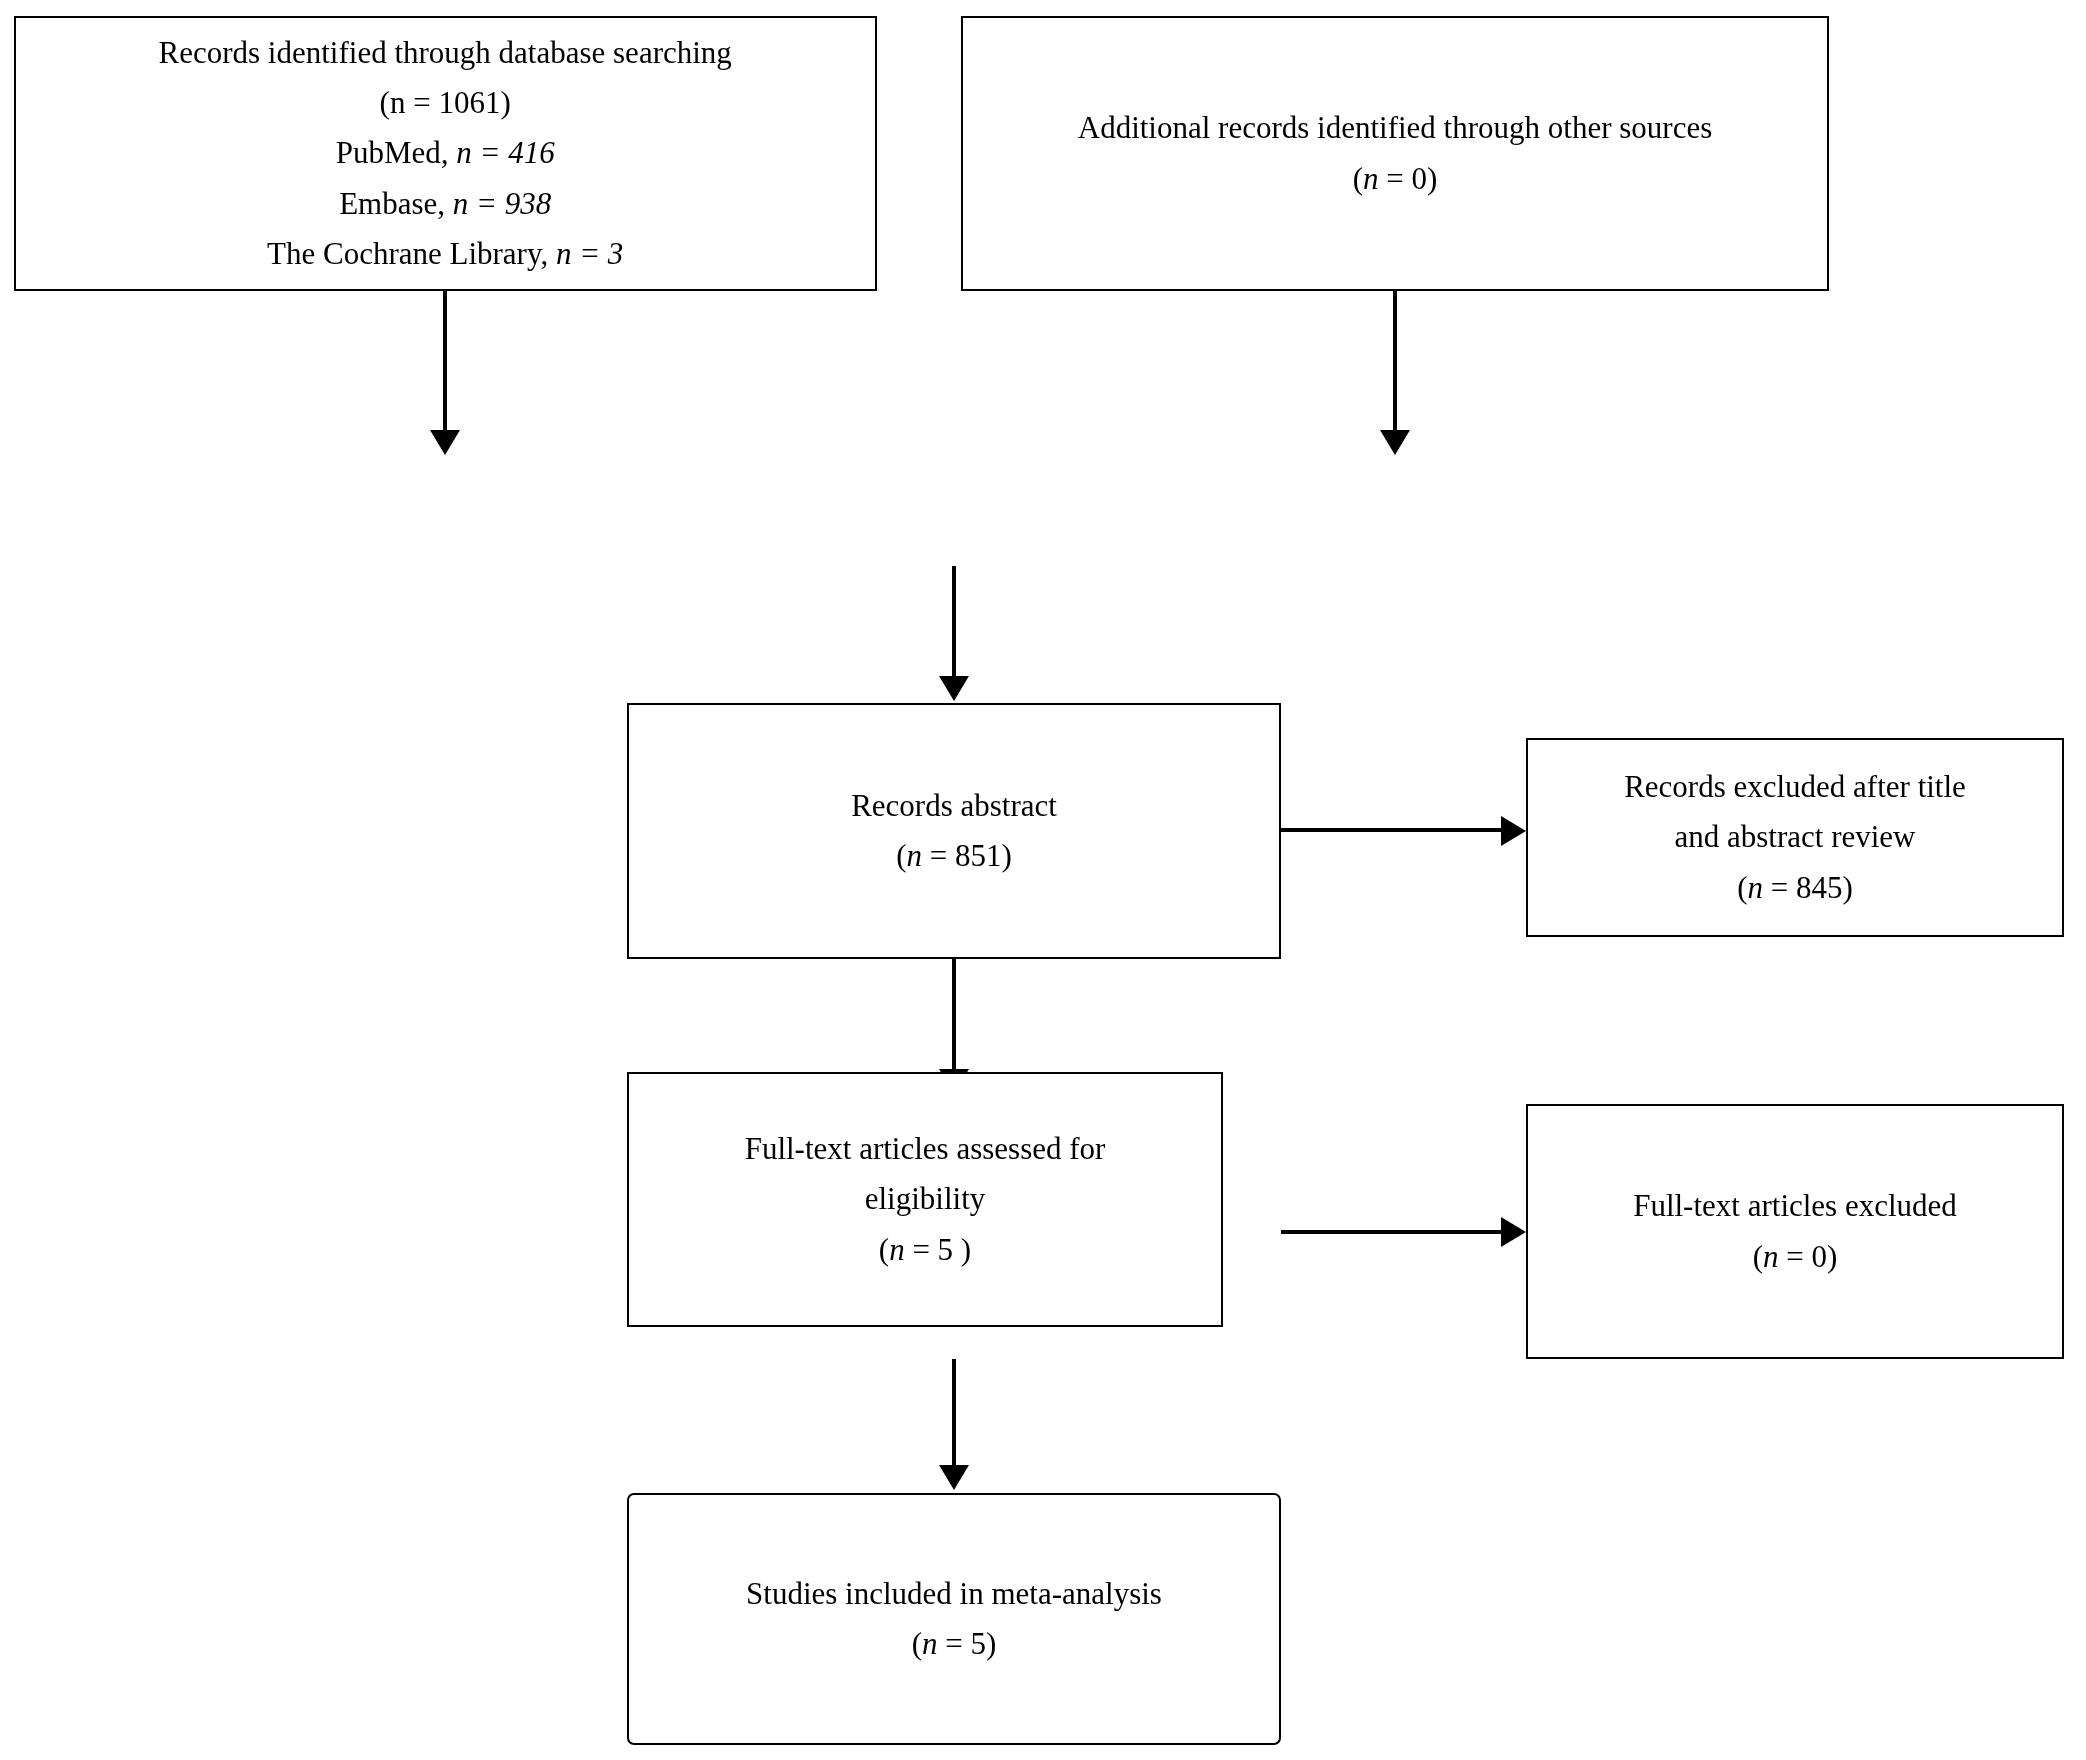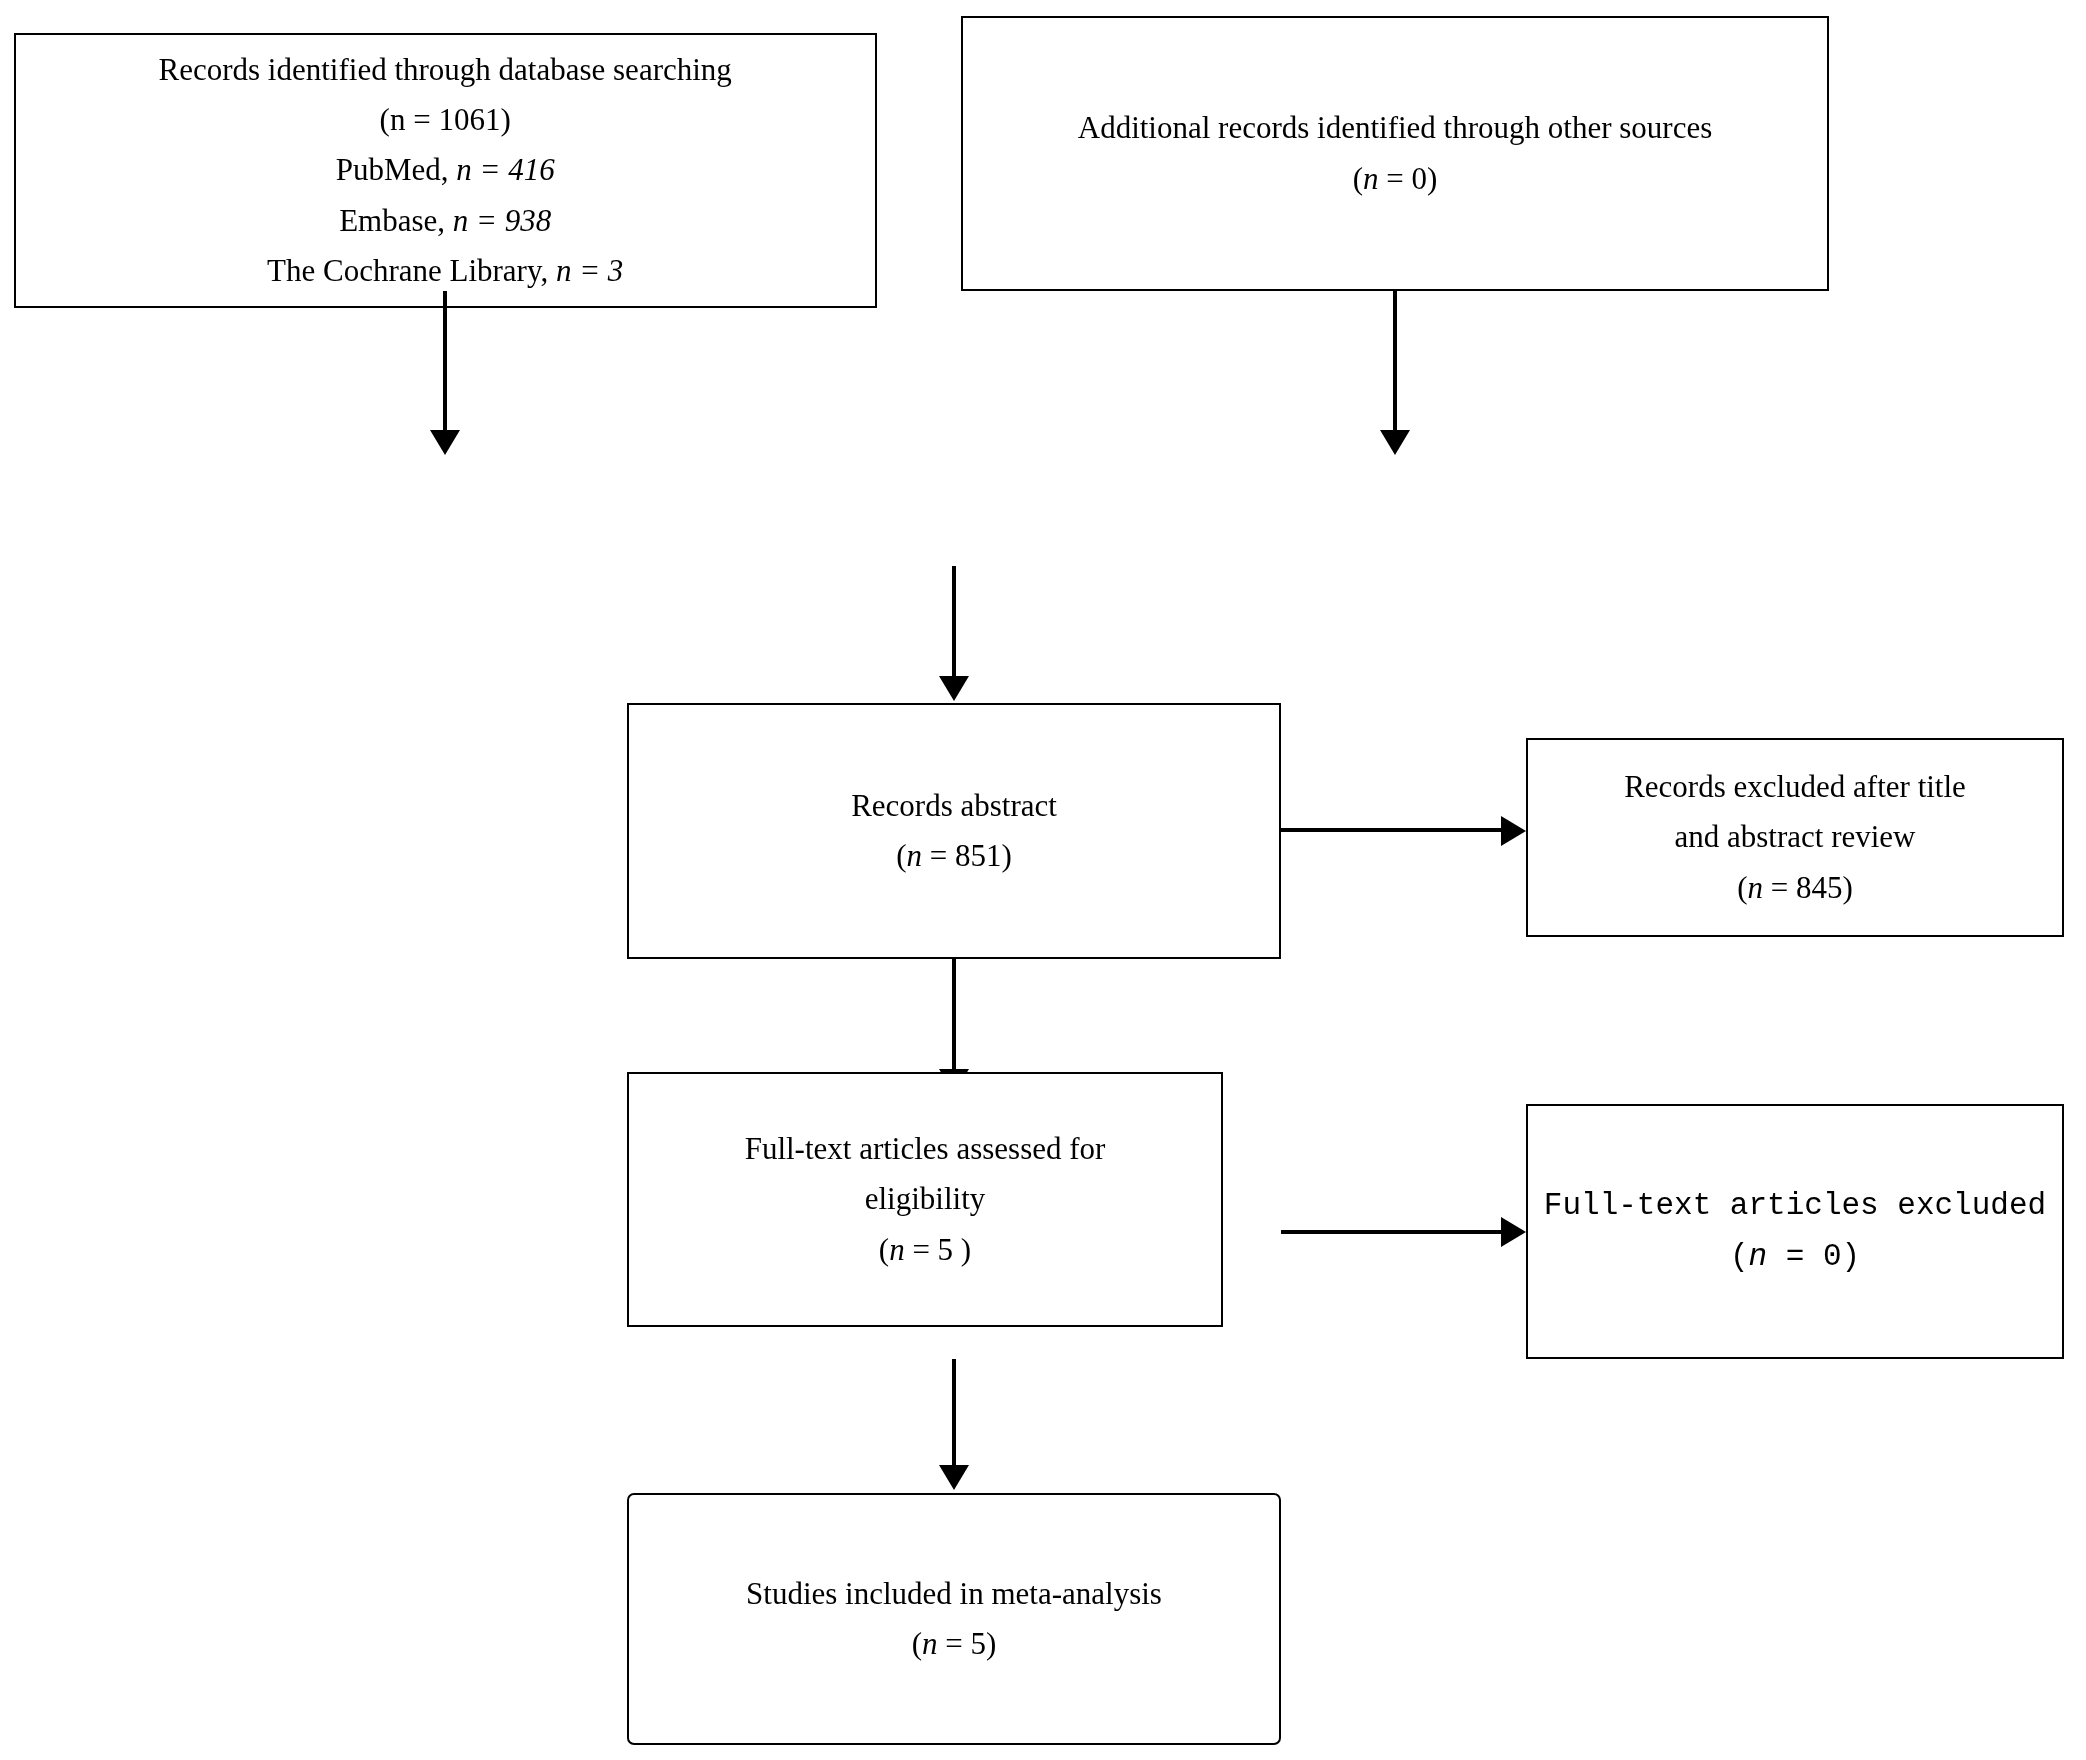--- a/index.html
+++ b/index.html
@@ -44,21 +44,21 @@
     border-top:15px solid transparent;
     border-bottom:15px solid transparent;
     border-left:25px solid #000000;
   }
 </style>
 </head>
 <body>
 
 <div id="stage">
 
-  <div class="box" style="left:13.7px; top:16px; width:863px; height:275px;margin-top:17px;">
+  <div class="box" style="left:13.7px; top:16px; width:863px; height:275px;">
     <span class="ln">Records identified through database searching</span>
     <span class="ln">(n = 1061)</span>
     <span class="ln">
       <span>PubMed,</span>
       <span class="it">n = 416</span>
     </span>
     <span class="ln">
       <span>Embase,</span>
       <span class="it">n = 938</span>
     </span>
@@ -102,21 +102,21 @@
 
   <div class="box" style="left:627px; top:1072px; width:596px; height:255px;">
     <span class="ln">Full-text articles assessed for</span>
     <span class="ln">eligibility</span>
     <span class="ln">(<span style="font-style:italic">n</span> = 5 )</span>
   </div>
 
   <div class="hline" style="left:1281px; top:1230px; width:221px;"></div>
   <div class="arrow-right" style="left:1501px; top:1217px;"></div>
 
-  <div class="box" style="left:1526px; top:1104px; width:538px; height:255px;font-family:Liberation Mono, monospace;">
+  <div class="box" style="left:1526px; top:1104px; width:538px; height:255px;">
     <span class="ln">Full-text articles excluded</span>
     <span class="ln">(<span style="font-style:italic">n</span> = 0)</span>
   </div>
 
   <div class="vline" style="left:952px; top:1359px; height:109px;"></div>
   <div class="arrow-down" style="left:939px; top:1465px;"></div>
 
   <div class="box" style="left:627px; top:1493px; width:654px; height:252px;border-radius:7px;">
     <span class="ln">Studies included in meta-analysis</span>
     <span class="ln">(<span style="font-style:italic">n</span> = 5)</span>

